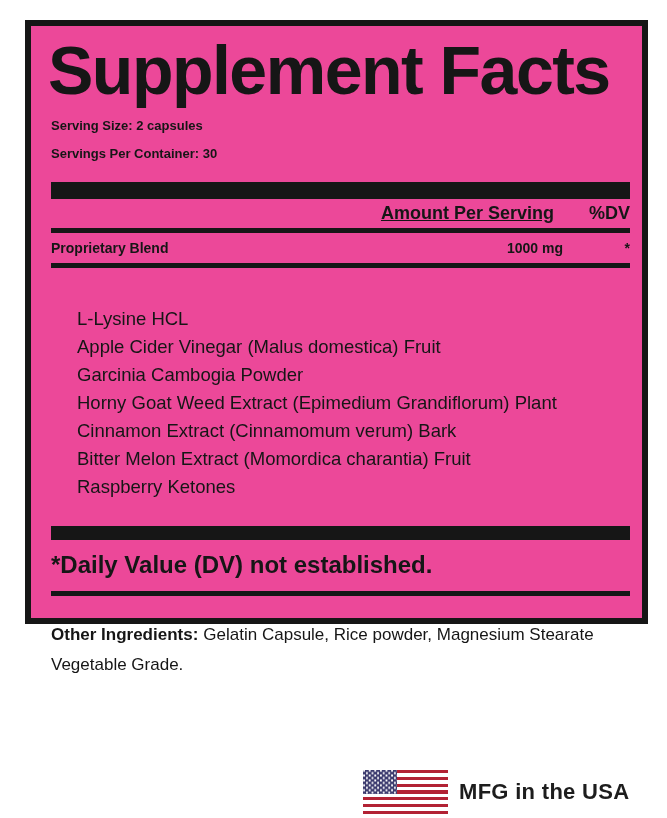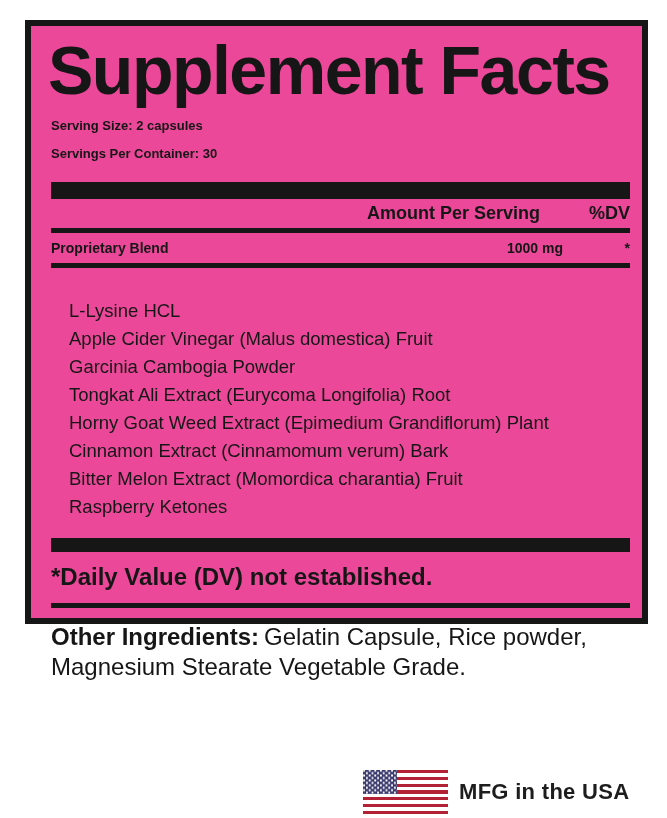--- a/index.html
+++ b/index.html
@@ -55,52 +55,52 @@
   .row {
     display: flex;
     align-items: center;
   }
   .spacer { flex: 1 1 auto; }
   .header-row {
     height: 29px;
     font-size: 18px;
     font-weight: bold;
   }
-  .hdr-amount { margin-right: 44px; }
+  .hdr-amount { margin-right: 30px; text-decoration: underline; }
   .dv-col {
     width: 46px;
     text-align: right;
     flex: 0 0 auto;
   }
   .blend-row {
     height: 30px;
     font-size: 14px;
     font-weight: bold;
   }
   .blend-amount { margin-right: 21px; }
   .ingredients {
     list-style: none;
-    margin: 8px;
+    margin: 16px;
     padding: 21px 0 9px 10px;
   }
   .ingredients li {
     font-size: 18.5px;
     line-height: 28px;
     white-space: nowrap;
   }
   .footnote {
     font-size: 24px;
     font-weight: bold;
     padding: 13px 0 14px 0;
     line-height: 24px;
   }
   .other {
     margin: 0;
-    padding-top: 14px;
-    font-size: 24px;
+    padding-top: 24px;
+    font-size: 17px;
     line-height: 30px;
     max-width: 545px;
   }
   .other b { margin-right: 5px; }
   .mfg-row {
     position: absolute;
     left: 363px;
     top: 770px;
     display: flex;
     align-items: flex-start;
@@ -167,21 +167,20 @@
       <span class="blend-amount">1000 mg</span>
       <span class="dv-col">*</span>
     </div>
 
     <div class="rule"></div>
 
     <ul class="ingredients">
       <li>L-Lysine HCL</li>
       <li>Apple Cider Vinegar (Malus domestica) Fruit</li>
       <li>Garcinia Cambogia Powder</li>
-      <li>Tongkat Ali Extract (Eurycoma Longifolia) Root</li>
       <li>Horny Goat Weed Extract (Epimedium Grandiflorum) Plant</li>
       <li>Cinnamon Extract (Cinnamomum verum) Bark</li>
       <li>Bitter Melon Extract (Momordica charantia) Fruit</li>
       <li>Raspberry Ketones</li>
     </ul>
 
     <div class="bar bar-mid"></div>
 
     <div class="footnote">*Daily Value (DV) not established.</div>
 

